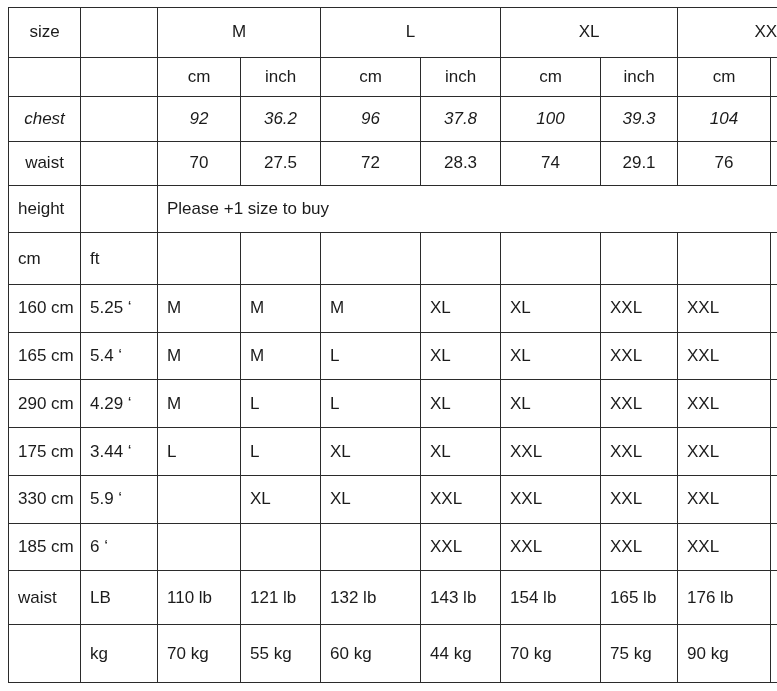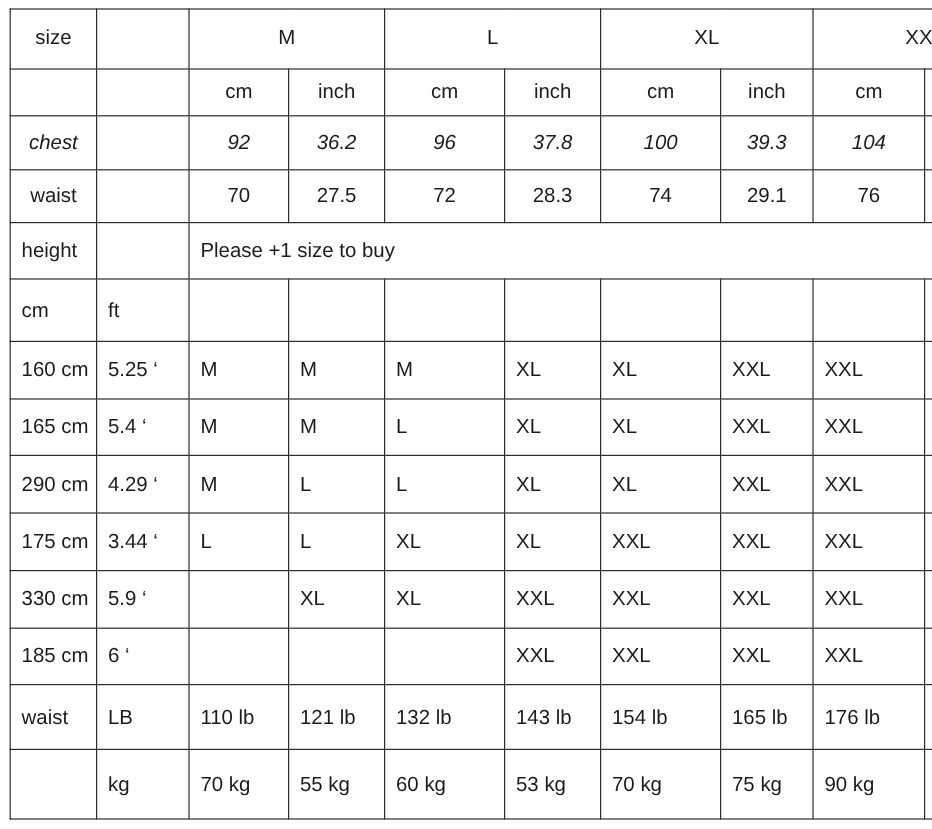--- a/index.html
+++ b/index.html
@@ -240,21 +240,21 @@
           <td class="l fill-none">165 lb</td>
           <td class="l fill-none">176 lb</td>
           <td class="l fill-none">187 lb</td>
         </tr>
         <tr class="r-kg">
           <td class="l fill-none"></td>
           <td class="l fill-none">kg</td>
           <td class="l fill-none">70 kg</td>
           <td class="l fill-none">55 kg</td>
           <td class="l fill-none">60 kg</td>
-          <td class="l fill-none">53 kg</td>
+          <td class="l fill-none">44 kg</td>
           <td class="l fill-none">70 kg</td>
           <td class="l fill-none">75 kg</td>
           <td class="l fill-none">90 kg</td>
           <td class="l fill-none">85 kg</td>
         </tr>
       </tbody>
   </table>
 </div>
 
 </body></html>

